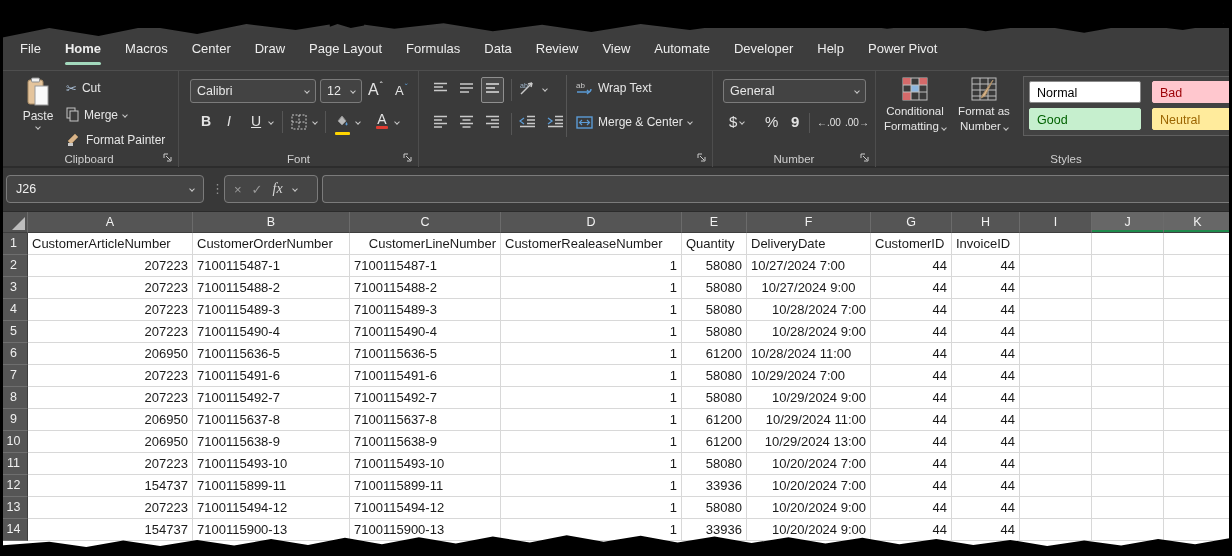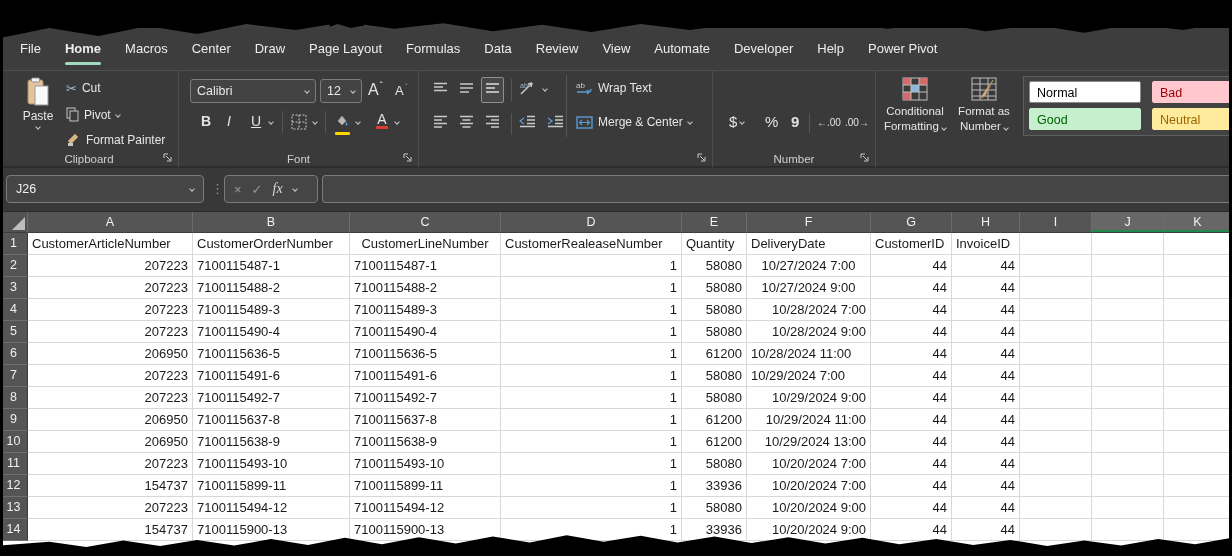--- a/index.html
+++ b/index.html
@@ -136,21 +136,21 @@
       </div>
       <div class="ritem" style="left:66px;top:10px;">
         <span class="icn">✂</span>
         <span>Cut</span>
       </div>
       <div class="ritem" style="left:66px;top:36px;">
         <svg width="13" height="15" viewBox="0 0 13 15">
             <rect x="1" y="1" width="8" height="10" fill="none" stroke="#c3c3c3"></rect>
             <rect x="4" y="4" width="8" height="10" fill="#3a3a3a" stroke="#c3c3c3"></rect>
           </svg>
-        <span>Pivot</span>
+        <span>Merge</span>
         <span class="chv sm"></span>
       </div>
       <div class="ritem" style="left:66px;top:62px;">
         <svg width="15" height="14" viewBox="0 0 15 14">
             <path d="M2 8 L9 1 L12 4 L5 11 Z" fill="#d9b489" stroke="#a98c66"></path>
             <rect x="2" y="10" width="5" height="3" fill="#c9c9c9"></rect>
           </svg>
         <span>Format Painter</span>
       </div>
       <div class="g-label">Clipboard</div>
@@ -256,20 +256,24 @@
           </svg>
         <span>Merge &amp; Center</span>
         <span class="chv sm"></span>
       </div>
       <svg class="launcher" viewBox="0 0 10 10">
           <path d="M1 1 H5 M1 1 V5 M3 3 L7 7 M8 4 V8 H4" fill="none" stroke="#c9c9c9"></path>
         </svg>
     </div>
 
     <div class="rgroup g-num">
+      <div class="combo" style="left:10px;top:8px;width:143px;">
+        <span>General</span>
+          <span class="chv sm"></span>
+      </div>
       <div class="fbtn" style="left:16px;top:42px;font-size:15px;">
           <span>$</span>
           <span class="chv sm"></span>
         </div>
       <div class="fbtn" style="left:52px;top:42px;font-size:15px;">
           <span>%</span>
         </div>
       <div class="fbtn" style="left:78px;top:42px;font-size:15px;font-weight:bold;">
           <span>9</span>
         </div>
@@ -305,20 +309,21 @@
             <path d="M22 3 L12 17 L10 21 L14 19 Z" fill="#d9b489" stroke="#a98c66"></path>
           </svg>
         <span>Format as Number</span> <span class="chv sm"></span>
       </div>
       <div class="gallery">
           <div class="chip" style="background: rgb(255, 255, 255); color: rgb(0, 0, 0); border-color: rgb(138, 138, 138); left: 5px; top: 4px; width: 112px;">Normal</div>
           <div class="chip" style="background: rgb(255, 199, 206); color: rgb(156, 0, 6); border-color: rgb(255, 199, 206); left: 128px; top: 4px; width: 90px;">Bad</div>
           <div class="chip" style="background: rgb(198, 239, 206); color: rgb(0, 97, 0); border-color: rgb(198, 239, 206); left: 5px; top: 31px; width: 112px;">Good</div>
           <div class="chip" style="background: rgb(255, 235, 156); color: rgb(156, 101, 0); border-color: rgb(255, 235, 156); left: 128px; top: 31px; width: 90px;">Neutral</div>
         </div>
+      <div class="g-label" style="left:60px;right:auto;width:260px;">Styles</div>
     </div>
   </div>
 
   <div class="fbar">
     <div class="namebox">
       <span>J26</span>
       <span class="chv sm"></span>
     </div>
     <span class="fdots">⋮</span>
     <div class="fxbox">
@@ -345,38 +350,38 @@
         <div class="colhdr" style="width: 68px;">H</div>
         <div class="colhdr" style="width: 72px;">I</div>
         <div class="colhdr sel" style="width: 72px;">J</div>
         <div class="colhdr sel" style="width: 68px;">K</div>
       </div>
     <div>
         <div class="srow">
           <div class="rowhdr">1</div>
           <div class="cell" style="width: 165px; text-align: left;">CustomerArticleNumber</div>
           <div class="cell" style="width: 157px; text-align: left;">CustomerOrderNumber</div>
-          <div class="cell" style="width: 151px; text-align: center;">CustomerLineNumber</div>
+          <div class="cell" style="width: 151px; text-align: right;">CustomerLineNumber</div>
           <div class="cell" style="width: 181px; text-align: left;">CustomerRealeaseNumber</div>
           <div class="cell" style="width: 65px; text-align: left;">Quantity</div>
           <div class="cell" style="width: 124px; text-align: left;">DeliveryDate</div>
           <div class="cell" style="width: 81px; text-align: left;">CustomerID</div>
           <div class="cell" style="width: 68px; text-align: left;">InvoiceID</div>
           <div class="cell" style="width: 72px; text-align: left;"></div>
           <div class="cell" style="width: 72px; text-align: left;"></div>
           <div class="cell" style="width: 68px; text-align: left;"></div>
         </div>
         <div class="srow">
           <div class="rowhdr">2</div>
           <div class="cell" style="width: 165px; text-align: right;">207223</div>
           <div class="cell" style="width: 157px; text-align: left;">7100115487-1</div>
           <div class="cell" style="width: 151px; text-align: left;">7100115487-1</div>
           <div class="cell" style="width: 181px; text-align: right;">1</div>
           <div class="cell" style="width: 65px; text-align: right;">58080</div>
-          <div class="cell" style="width: 124px; text-align: center;">10/27/2024 7:00</div>
+          <div class="cell" style="width: 124px; text-align: left;">10/27/2024 7:00</div>
           <div class="cell" style="width: 81px; text-align: right;">44</div>
           <div class="cell" style="width: 68px; text-align: right;">44</div>
           <div class="cell" style="width: 72px; text-align: left;"></div>
           <div class="cell" style="width: 72px; text-align: left;"></div>
           <div class="cell" style="width: 68px; text-align: left;"></div>
         </div>
         <div class="srow">
           <div class="rowhdr">3</div>
           <div class="cell" style="width: 165px; text-align: right;">207223</div>
           <div class="cell" style="width: 157px; text-align: left;">7100115488-2</div>

